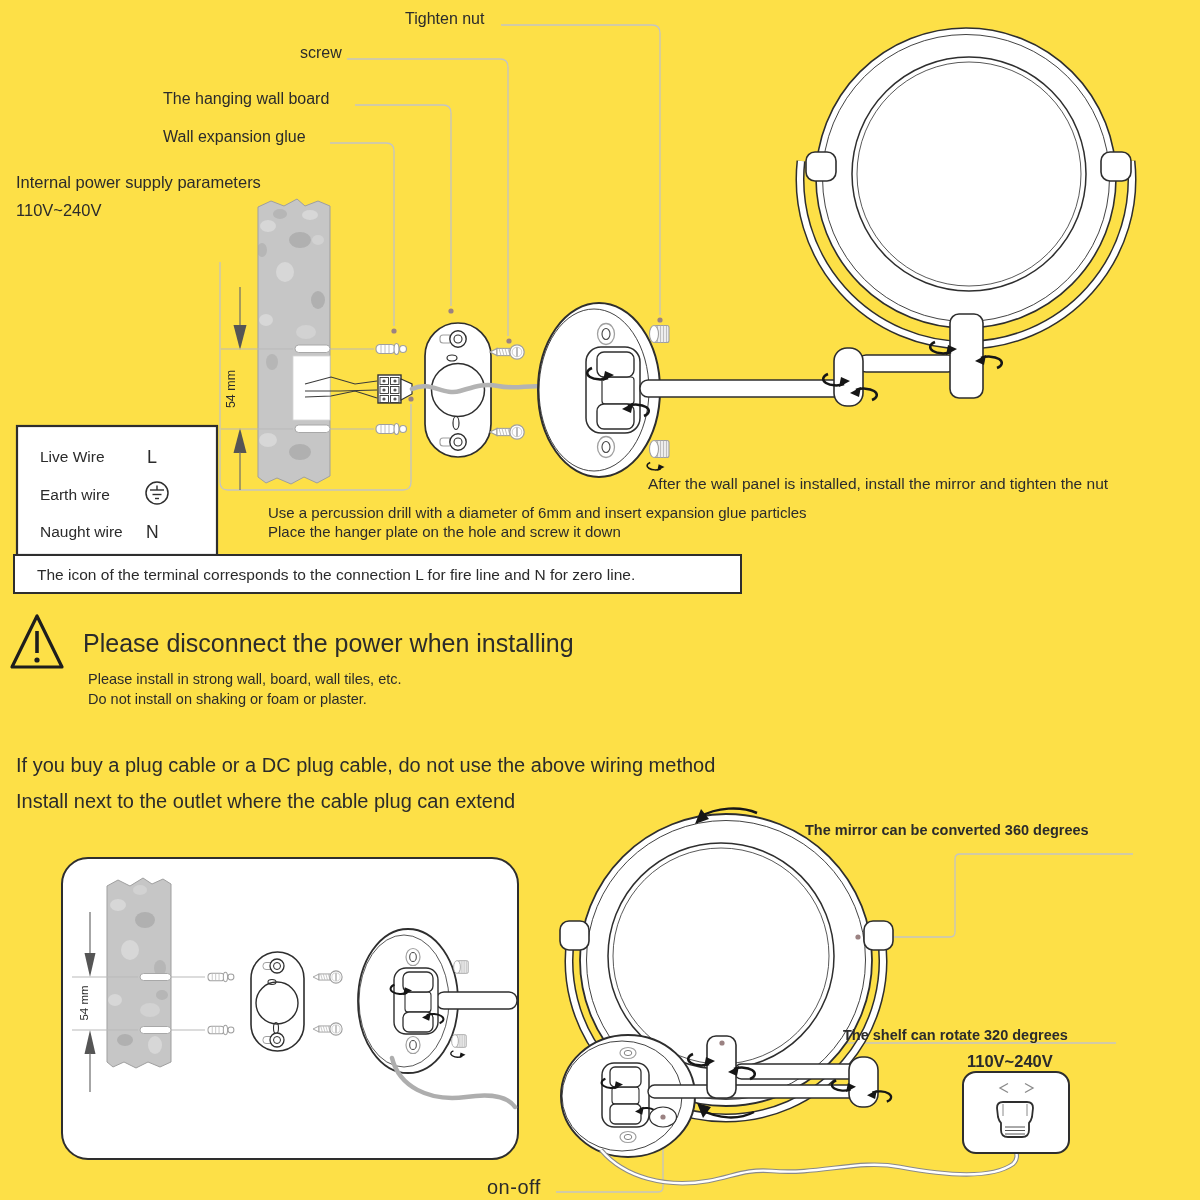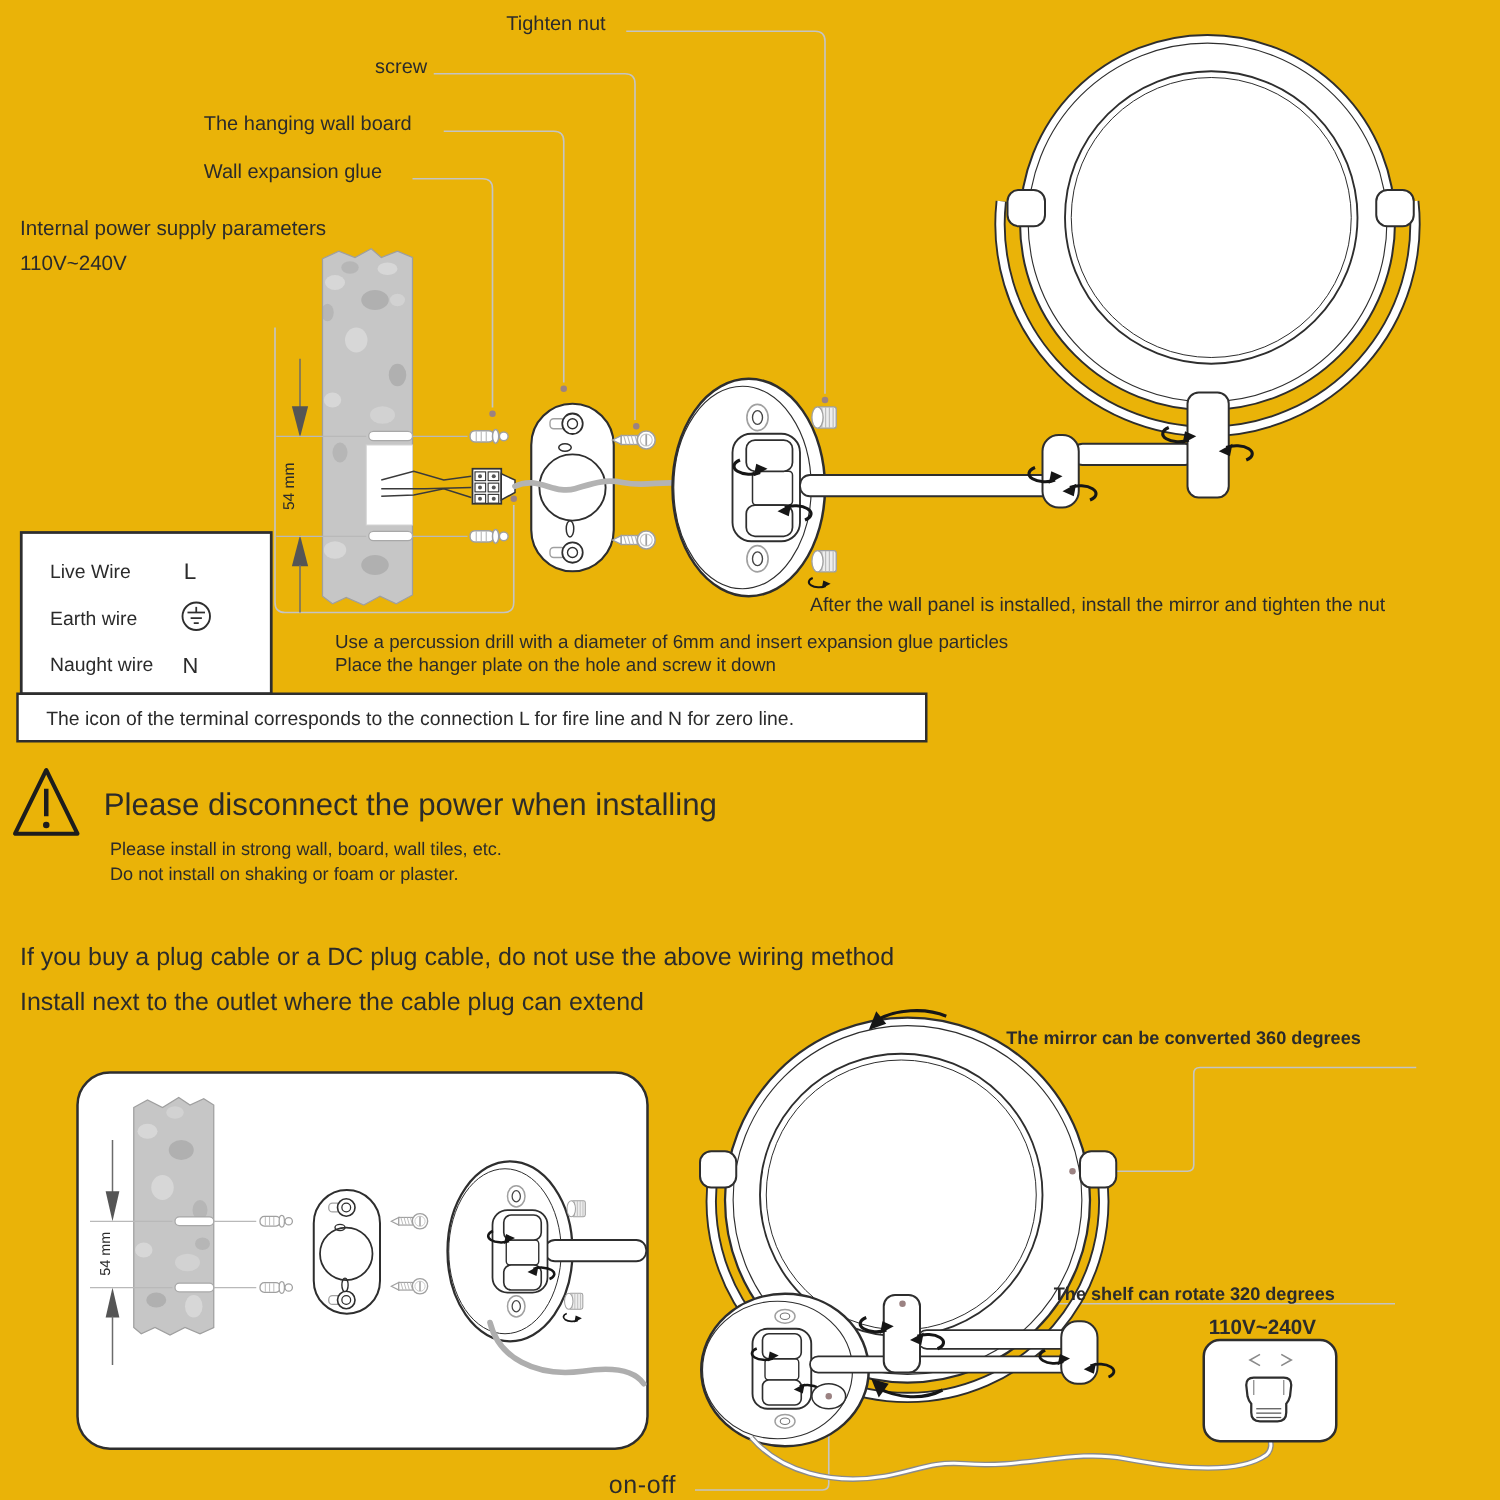--- a/index.html
+++ b/index.html
@@ -1,16 +1,16 @@
 <!DOCTYPE html>
 <html><head>
 <meta charset="utf-8">
 <style>
   html,body{margin:0;padding:0;background:#ffffff;}
-  .canvas{position:relative;width:1200px;height:1200px;background:#eab308;overflow:hidden;}
+  .canvas{position:relative;width:1200px;height:1200px;background:#fde047;overflow:hidden;}
   svg{display:block;}
   .t{font-family:"Liberation Sans",sans-serif;fill:#2b2b2b;}
   .ln{stroke:#2e2e2e;fill:none;}
   .lnf{stroke:#2e2e2e;fill:#ffffff;}
   .hw{stroke:#a0a0a0;fill:#ffffff;}
   .hwl{stroke:#b9b9b9;stroke-width:0.9;}
   .leader{stroke:#c4c4c4;stroke-width:1.3;fill:none;stroke-linejoin:round;}
   .dim{stroke:#6b6b6b;stroke-width:1.2;}
   .tick{stroke:#b9b9b9;stroke-width:1;}
   .wire{stroke:#3a3a3a;stroke-width:1.1;fill:none;}

